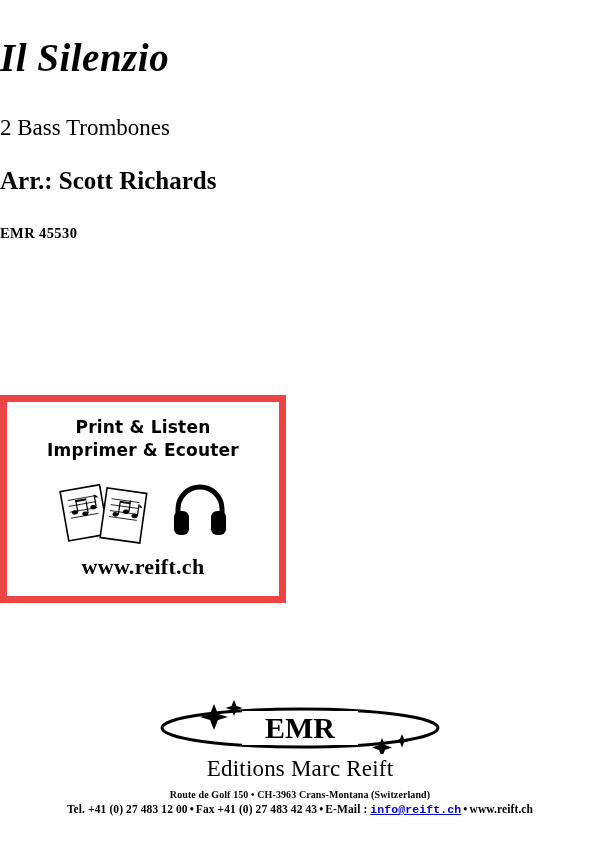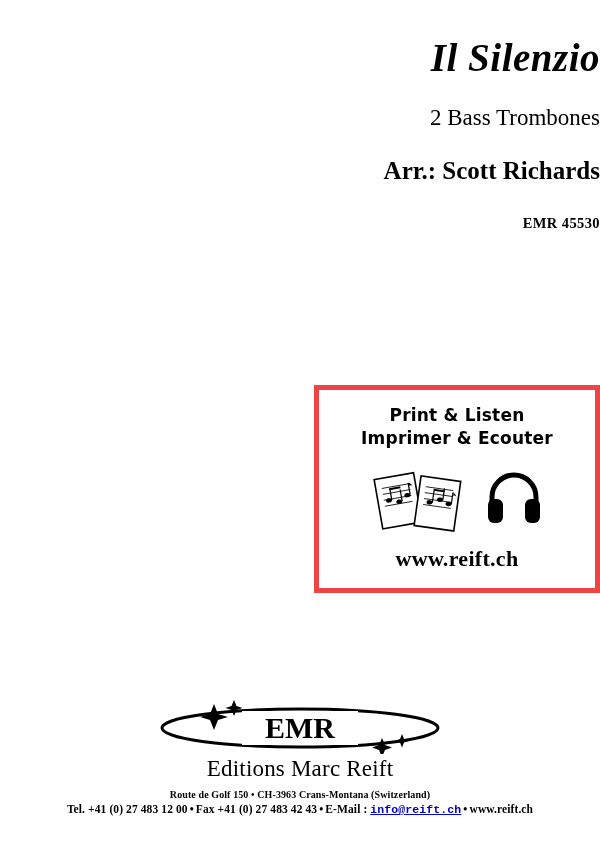--- a/index.html
+++ b/index.html
@@ -13,35 +13,35 @@
     font-family: "Liberation Serif", serif;
     color: #000000;
     position: relative;
     overflow: hidden;
   }
   .page {
     position: absolute;
     inset: 0;
     display: flex;
     flex-direction: column;
-    align-items: flex-end;
+    align-items: flex-start;
     border-radius: 15px;
   }
 
   
   .title {
     margin-top: 38px;
     font-size: 39px;
     font-weight: bold;
     font-style: italic;
     letter-spacing: 0.5px;
     line-height: 1.05;
   }
   .instrumentation {
-    margin-top: 26px;
+    margin-top: 36px;
     font-size: 23px;
     line-height: 1.15;
   }
   .instrumentation-sub {
     margin-top: 6px;
     font-size: 17px;
     font-style: italic;
   }
   .arranger {
     margin-top: 26px;
@@ -53,21 +53,21 @@
     font-size: 14.5px;
     font-weight: bold;
     letter-spacing: 0.4px;
   }
 
   
   .promo-box {
     margin-top: 153px;
     width: 286px;
     height: 208px;
-    border: 5px solid #ef4444;
+    border: 7px solid #ef4444;
     box-sizing: border-box;
     display: flex;
     flex-direction: column;
     align-items: center;
     position: relative;
   }
   .promo-lines {
     margin-top: 14px;
     text-align: center;
     font-family: "DejaVu Sans", sans-serif;

